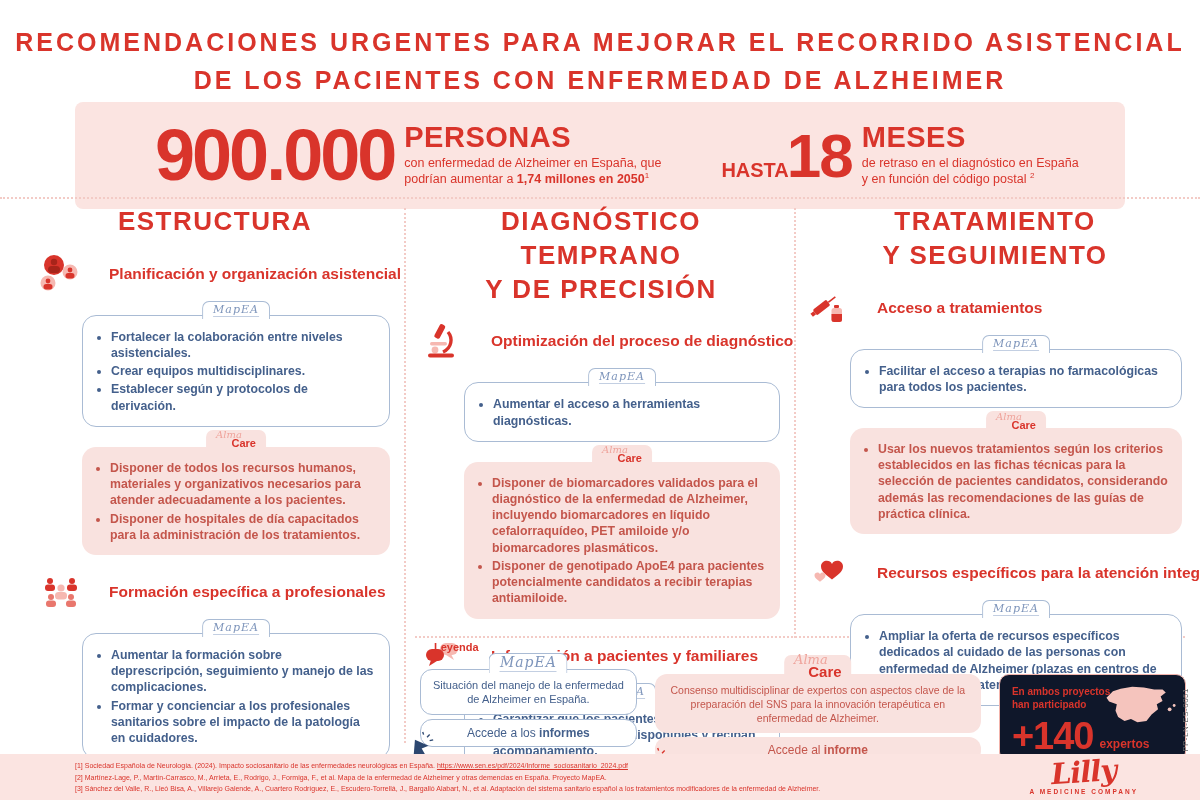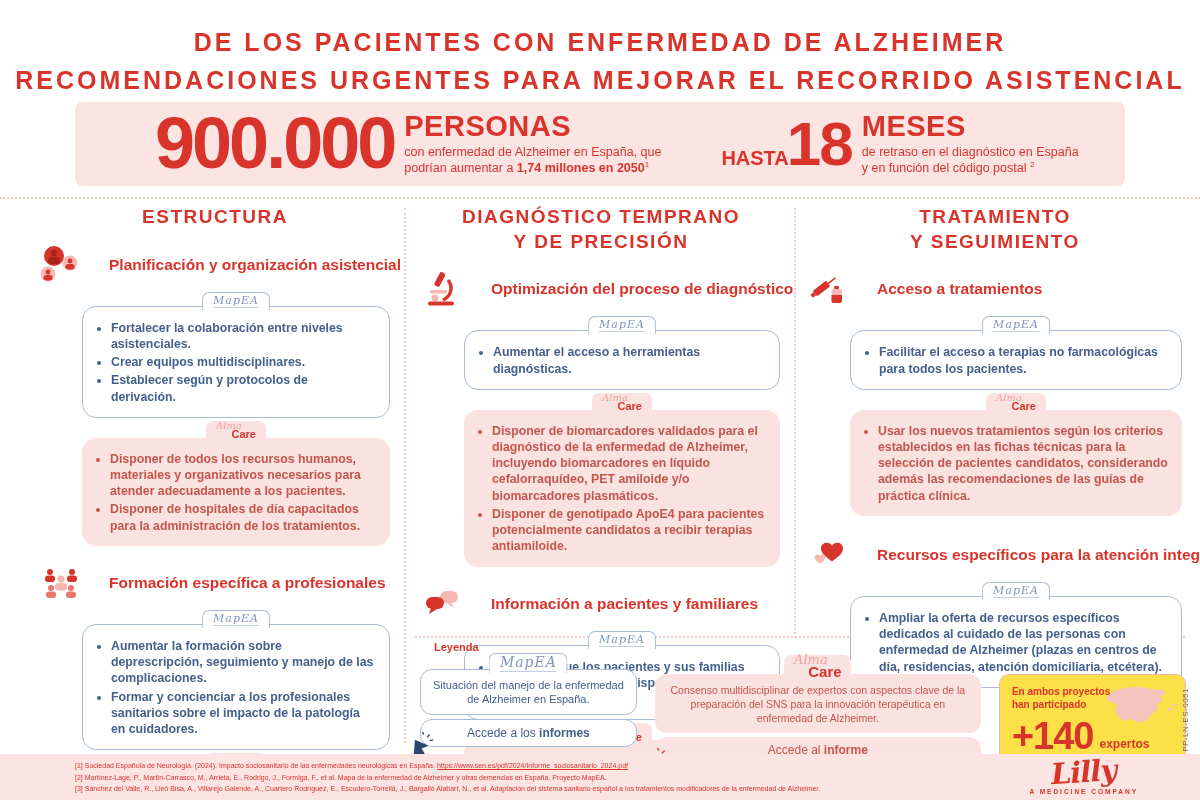--- a/index.html
+++ b/index.html
@@ -5,21 +5,21 @@
   * { box-sizing: border-box; margin: 0; padding: 0; }
   body { width:1200px; height:800px; background:#fff; font-family:"Liberation Sans", sans-serif; }
   #canvas { position:relative; width:1200px; height:800px; overflow:hidden; background:#fff; }
 
   
   .title-block { position:absolute; top:24px; left:0; width:1200px; text-align:center;
                  color:#D9342B; font-weight:600; font-size:25px; letter-spacing:3px; line-height:1.5; }
   .title-block b { font-weight:800; }
 
   
-  .stats-band { position:absolute; top:102px; left:75px; width:1050px; height:84px;
+  .stats-band { position:absolute; top:102px; left:75px; width:1050px; height:107px;
                 background:#FBE4E1; border-radius:8px; display:flex; align-items:center; color:#D9342B; }
   .stat { display:flex; align-items:center; }
   .stat-left { margin-left:80px; }
   .stat-right { margin-left:60px; }
   .big-num { font-size:72px; font-weight:800; letter-spacing:-3px; line-height:0.85; }
   .mid-num { font-size:62px; font-weight:800; letter-spacing:-2px; line-height:0.8; }
   .hasta { font-size:20px; font-weight:800; align-self:flex-end; margin-bottom:6px; margin-right:-2px; }
   .stat-text { margin-left:10px; }
   .stat-unit { font-size:29px; font-weight:800; letter-spacing:0.5px; line-height:1; }
   .stat-desc { font-size:12.5px; font-weight:500; line-height:1.3; margin-top:3px; }
@@ -30,21 +30,21 @@
   .dots-h-top { position:absolute; top:197px; left:0; width:1200px; border-top:2px dotted #F3CBC6; }
   .vsep1 { position:absolute; left:404px; top:208px; height:535px; border-left:2px dotted #F3CBC6; }
   .vsep2 { position:absolute; left:794px; top:208px; height:430px; border-left:2px dotted #F3CBC6; }
   .dots-h-legend { position:absolute; top:636px; left:415px; width:770px; border-top:2px dotted #F3CBC6; }
 
   
   .col { position:absolute; top:205px; }
   .col1 { left:38px;  width:354px; }
   .col2 { left:420px; width:362px; }
   .col3 { left:806px; width:378px; }
-  .col-title { text-align:center; color:#D9342B; font-size:19px; font-weight:800;
+  .col-title { text-align:center; color:#D9342B; font-size:26px; font-weight:800;
                letter-spacing:1.5px; line-height:1.3; margin-bottom:14px; }
 
   .section-head { display:flex; align-items:center; gap:25px; margin-top:10px; }
   .sec-icon { width:46px; height:42px; flex:0 0 46px; }
   .section-head h3 { color:#D9342B; font-size:15.5px; font-weight:800; white-space:nowrap; }
 
   .rec-box { position:relative; border-radius:14px; padding:13px 13px 10px 13px;
              margin:20px 2px 8px 44px; }
   .mapea-box { background:#fff; border:1.6px solid #A9BBD4; color:#44608C; }
   .alma-box  { background:#F9E2DF; color:#C4564C; }
@@ -79,21 +79,21 @@
   .lg-alma-desc { background:#F9E2DF; color:#C4564C; font-size:10.5px; font-weight:500;
                   padding:9px 10px 7px; line-height:1.35; border-radius:12px; }
   .lg-alma-link { background:#F9E2DF; color:#C4564C; font-size:12px; padding:6px 4px;
                   margin-top:4px; border-radius:12px; }
   .lg-alma-wrap .tab { background:#F9E2DF; top:-19px; height:22px; }
   .lg-alma-wrap .alma-script { font-size:13px; }
   .lg-alma-wrap .care-text { font-size:15px; }
   .lg-link b { font-weight:800; }
   .cursor { position:absolute; left:-12px; bottom:-12px; width:26px; height:28px; }
 
-  .experts-box { position:relative; width:188px; border:1.5px solid #F2B3AB; background:#fde047;
+  .experts-box { position:relative; width:188px; border:1.5px solid #F2B3AB; background:#0f172a;
                  border-radius:10px; padding:10px 12px 8px; margin-top:5px; color:#D9342B; }
   .experts-cap { font-size:10px; font-weight:800; line-height:1.3; }
   .experts-num-row { display:flex; align-items:flex-end; margin-top:2px; }
   .experts-num { font-size:38px; font-weight:800; letter-spacing:-1px; line-height:0.9; }
   .experts-word { font-size:12px; font-weight:700; margin-left:6px; margin-bottom:2px;margin-top:24px; }
   .spain-map { position:absolute; top:6px; right:6px; width:78px; height:58px; }
 
   
   .footer { position:absolute; bottom:0; left:0; width:1200px; height:46px; background:#FBE4E1; }
   .refs { position:absolute; left:75px; top:6px; width:830px; color:#D9342B;
@@ -106,22 +106,22 @@
 
   .vertical-code { position:absolute; right:10px; top:688px; writing-mode:vertical-rl;
                    transform:rotate(180deg); color:#6b6b6b; font-size:8px; letter-spacing:0.5px; }
 </style>
 </head>
 <body>
 
 <div id="canvas">
 
   <div class="title-block">
+    <div>RECOMENDACIONES URGENTES PARA MEJORAR EL RECORRIDO ASISTENCIAL</div>
     <div><span>DE LOS PACIENTES CON </span><b>ENFERMEDAD DE ALZHEIMER</b></div>
-    <div>RECOMENDACIONES URGENTES PARA MEJORAR EL RECORRIDO ASISTENCIAL</div>
   </div>
 
   <div class="stats-band">
     <div class="stat stat-left">
       <div class="big-num">900.000</div>
       <div class="stat-text">
         <div class="stat-unit">PERSONAS</div>
         <div class="stat-desc">
           <span>con enfermedad de Alzheimer en España, que</span><br>
           <span>podrían aumentar a </span><b>1,74 millones en 2050</b><sup>1</sup>

